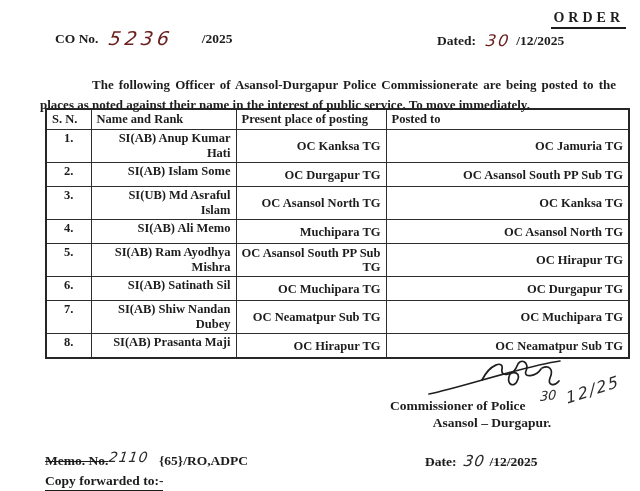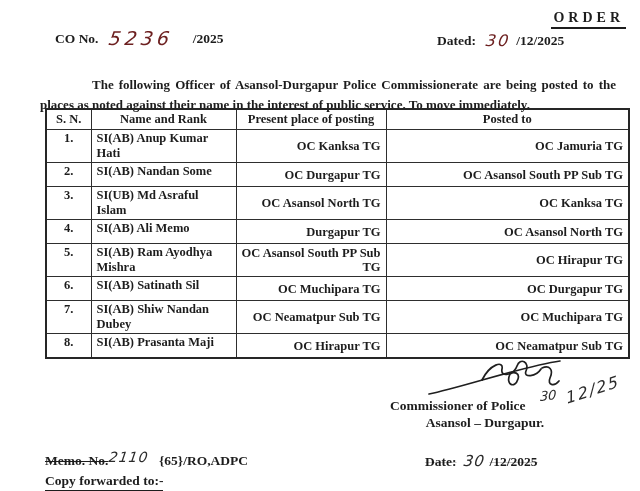--- a/index.html
+++ b/index.html
@@ -39,35 +39,35 @@
 
   
   .order-table{
     top:108px;left:45px;border-collapse:collapse;table-layout:fixed;width:583px;
     font-size:12.5px;font-weight:700;
   }
   .order-table th,.order-table td{
     border:1.6px solid #2e2e2e;padding:1px 5px;overflow:hidden;
   }
   .order-table{border:2px solid #262626;}
-  .order-table th{height:17px;text-align:center;font-size:12.5px;}
+  .order-table th{height:17px;text-align:left;font-size:12.5px;}
   .order-table td{height:21px;}
   .col-sn{width:45px;} .col-name{width:145px;} .col-present{width:150px;} .col-posted{width:243px;}
   .cell-sn{text-align:center;vertical-align:top;padding-top:2px;}
-  .cell-name{text-align:left;padding-left:8px;vertical-align:top;padding-top:2px;}
+  .cell-name{text-align:right;padding-left:8px;vertical-align:top;padding-top:2px;}
   .cell-present,.cell-posted{text-align:right;vertical-align:middle;line-height:14px;}
   .row-tall td{height:29px;}
 
   
   .sig-block{top:354px;left:390px;width:230px;height:84px;}
   .sig-svg{position:absolute;left:36px;top:0;}
   .sig-day{position:absolute;left:150px;top:34px;font-size:13px;transform:rotate(-6deg) skewX(-8deg);}
   .sig-rest{position:absolute;left:175px;top:26px;font-size:16px;letter-spacing:2px;transform:rotate(-18deg) skewX(-8deg);}
   .sig-line1{position:absolute;top:44px;left:0;width:172px;font-size:13.5px;font-weight:700;white-space:nowrap;}
-  .sig-line2{position:absolute;top:61px;left:9px;width:172px;text-align:center;font-size:13.5px;font-weight:700;white-space:nowrap;}
+  .sig-line2{position:absolute;top:61px;left:16px;width:172px;text-align:center;font-size:13.5px;font-weight:700;white-space:nowrap;}
 
   
   .memo-line{top:452px;left:45px;font-size:13.5px;font-weight:700;white-space:nowrap;}
   .memo-label{text-decoration:line-through;text-decoration-thickness:1px;}
   .memo-number{font-size:14px;letter-spacing:1px;position:relative;top:-3px;margin:0 10px 0 1px;}
   .footer-date{top:452px;left:425px;font-size:13.5px;font-weight:700;white-space:nowrap;}
   .footer-day{font-size:15px;letter-spacing:1px;margin:0 4px 0 8px;}
   .scan-strike{text-decoration:line-through;text-decoration-color:rgba(0,0,0,0.22);text-decoration-thickness:1px;}
   .copy-line{top:471px;left:45px;}
   .copy-text{
@@ -76,21 +76,21 @@
   }
 </style>
 </head>
 <body>
 
 <div class="abs title-wrap">
   <span class="title">ORDER</span>
 </div>
 
 <div class="abs co-line">
-  <span>CO No.</span><span class="hw hw-maroon co-number">5236</span><span style="margin-left:16px;">/2025</span>
+  <span>CO No.</span><span class="hw hw-maroon co-number">5236</span><span style="margin-left:25px;">/2025</span>
 </div>
 
 <div class="abs dated-line">
   <span>Dated:</span><span class="hw hw-maroon dated-day">30</span><span>/12/2025</span>
 </div>
 
 <div class="abs body-par">The following Officer of Asansol-Durgapur Police Commissionerate are being posted to the places as noted against their name in the interest of public service. To move immediately.</div>
 
 <table class="abs order-table">
   <colgroup>
@@ -107,34 +107,34 @@
     <th>Posted to</th>
   </tr>
   <tr>
     <td class="cell-sn">1.</td>
     <td class="cell-name">SI(AB) Anup Kumar Hati</td>
     <td class="cell-present">OC Kanksa TG</td>
     <td class="cell-posted">OC Jamuria TG</td>
   </tr>
   <tr>
     <td class="cell-sn">2.</td>
-    <td class="cell-name">SI(AB) Nandan Some</td>
+    <td class="cell-name">SI(AB) Islam Some</td>
     <td class="cell-present">OC Durgapur TG</td>
     <td class="cell-posted">OC Asansol South PP Sub TG</td>
   </tr>
   <tr>
     <td class="cell-sn">3.</td>
     <td class="cell-name">SI(UB) Md Asraful Islam</td>
     <td class="cell-present">OC Asansol North TG</td>
     <td class="cell-posted">OC Kanksa TG</td>
   </tr>
   <tr>
     <td class="cell-sn">4.</td>
     <td class="cell-name">SI(AB) Ali Memo</td>
-    <td class="cell-present">Durgapur TG</td>
+    <td class="cell-present">Muchipara TG</td>
     <td class="cell-posted">OC Asansol North TG</td>
   </tr>
   <tr class="row-tall">
     <td class="cell-sn">5.</td>
     <td class="cell-name">SI(AB) Ram Ayodhya Mishra</td>
     <td class="cell-present">OC Asansol South PP Sub TG</td>
     <td class="cell-posted">OC Hirapur TG</td>
   </tr>
   <tr>
     <td class="cell-sn">6.</td>

